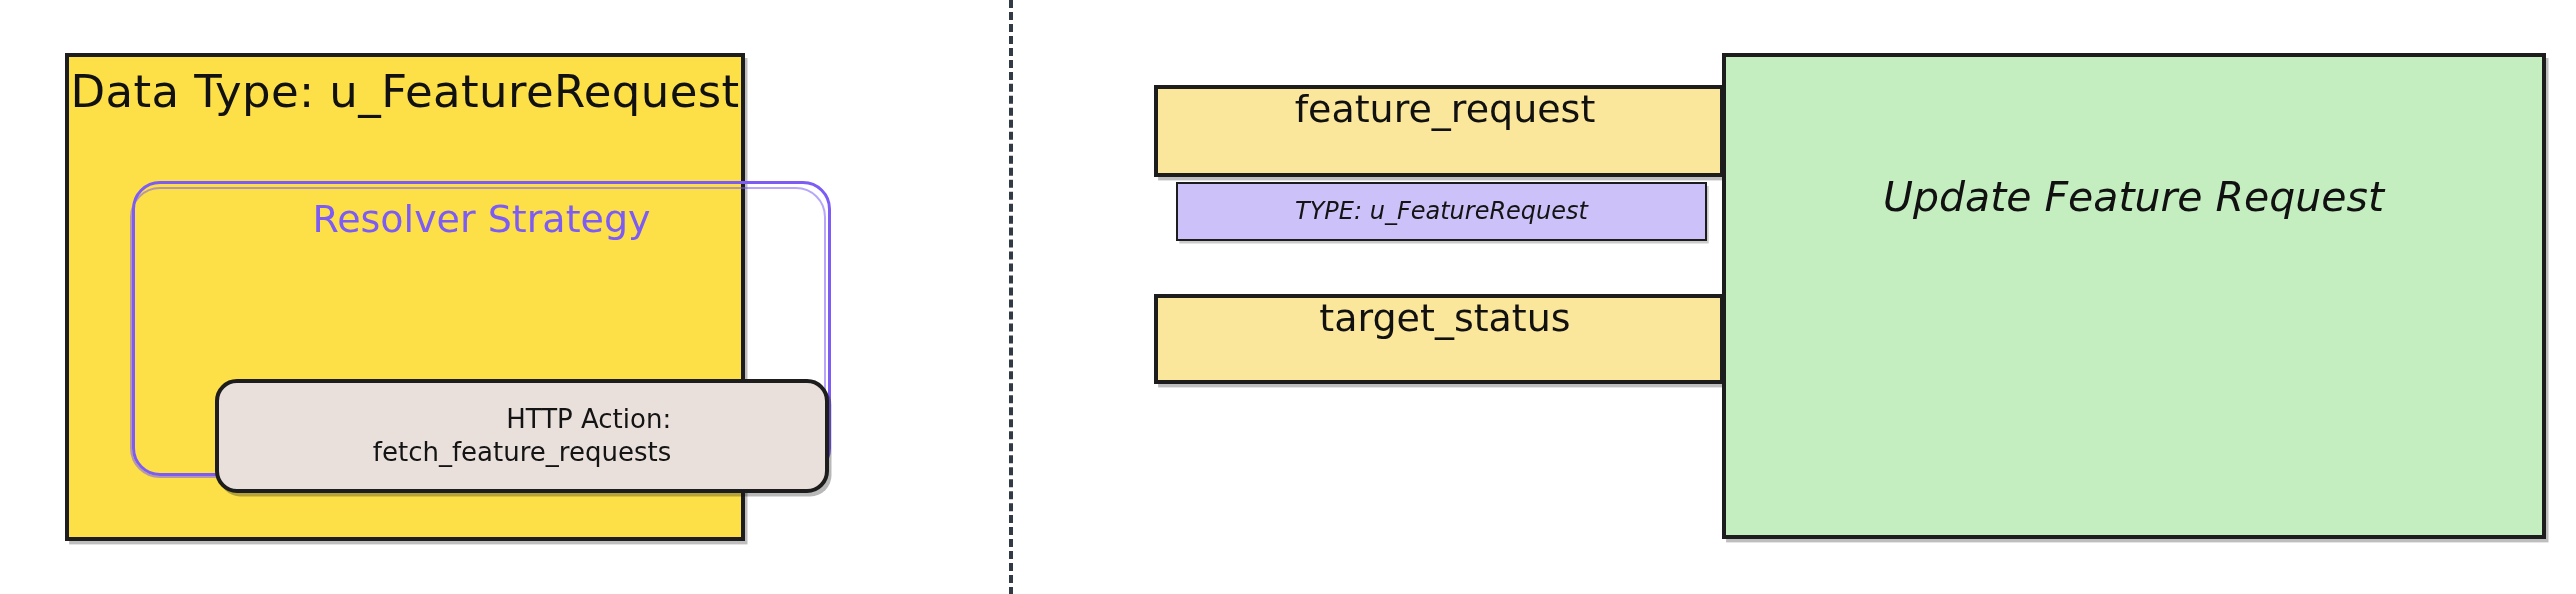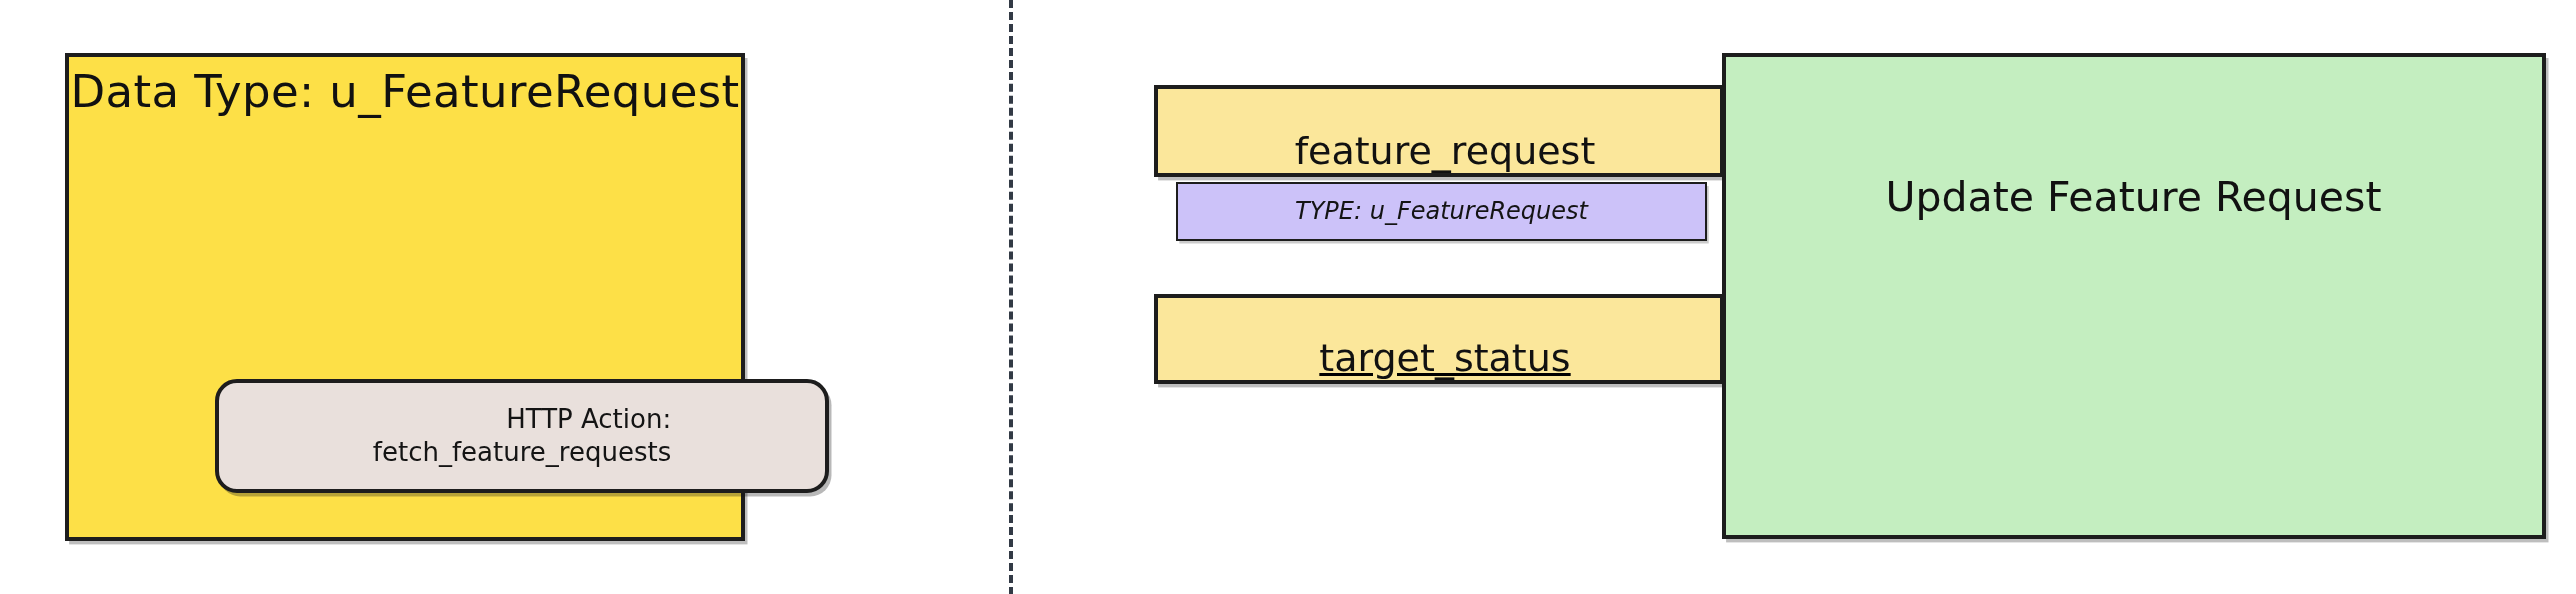--- a/index.html
+++ b/index.html
@@ -116,42 +116,41 @@
     top: 0px;
     width: 0px;
     height: 595px;
     border-left: 4.2px dashed #323a45;
   }
 
   
   .param-box {
     background: #fbe79b;
     display: flex;
-    align-items: flex-end;
+    align-items: flex-start;
     justify-content: center;
     padding-left: 12px;
   }
   .param-box .param-text {
     font-size: 38px;
     color: #111111;
     line-height: 1.1;
     white-space: nowrap;
   }
   #param-feature-request {
     left: 1154px;
     top: 85px;
     width: 570px;
     height: 92px;
   }
   #param-target-status {
     left: 1154px;
     top: 294px;
     width: 570px;
     height: 90px;
-    text-decoration: underline;
   }
   #param-type-badge {
     position: absolute;
     left: 1176px;
     top: 182px;
     width: 531px;
     height: 59px;
     box-sizing: border-box;
     border: 2.5px solid #1d1d1d;
     background: #ccc2f9;
@@ -178,31 +177,35 @@
   }
   #activity-title {
     position: absolute;
     left: 33px;
     top: 115px;
     width: calc(100% - 67px);
     text-align: center;
     font-size: 41px;
     line-height: 1.26;
     color: #111111;
+    font-style: italic;
   }
 </style>
 </head>
 <body>
 
 <div id="stage">
 
   <div class="sk-box" id="datatype-panel">
 
     <div id="datatype-title">Data Type: u_FeatureRequest</div>
 
+    <div id="resolver-group">
+      <div id="resolver-label">Resolver Strategy</div>
+    </div>
 
     <div class="sk-round" id="left-http-action">
       <div class="act-text">
         <span>HTTP Action:</span><br>
         <span>fetch_feature_requests</span>
       </div>
     </div>
 
   </div>
 

